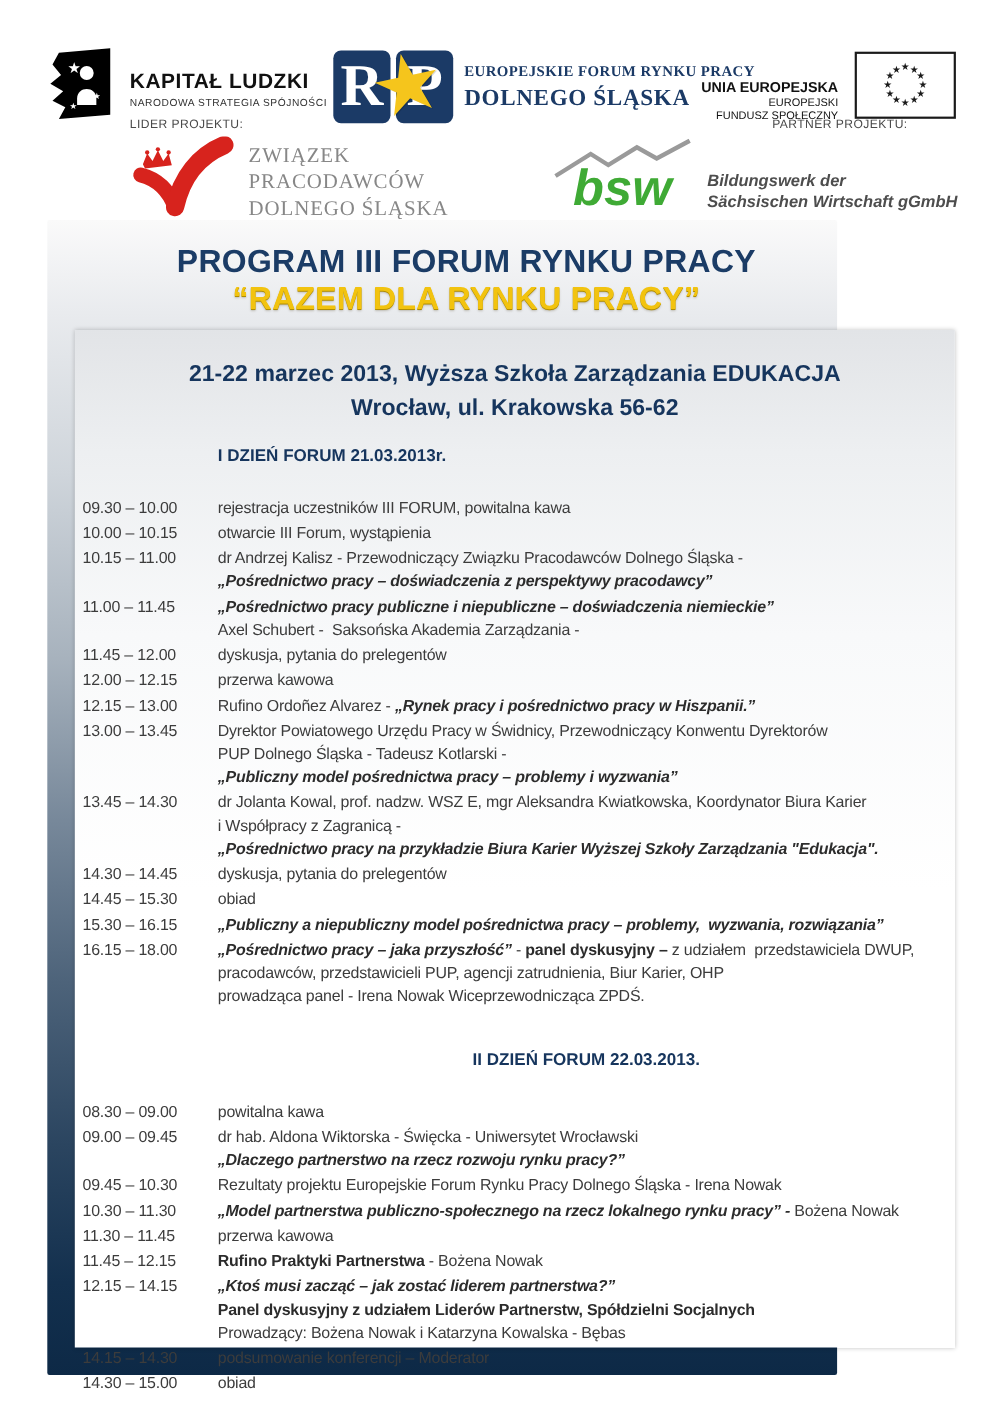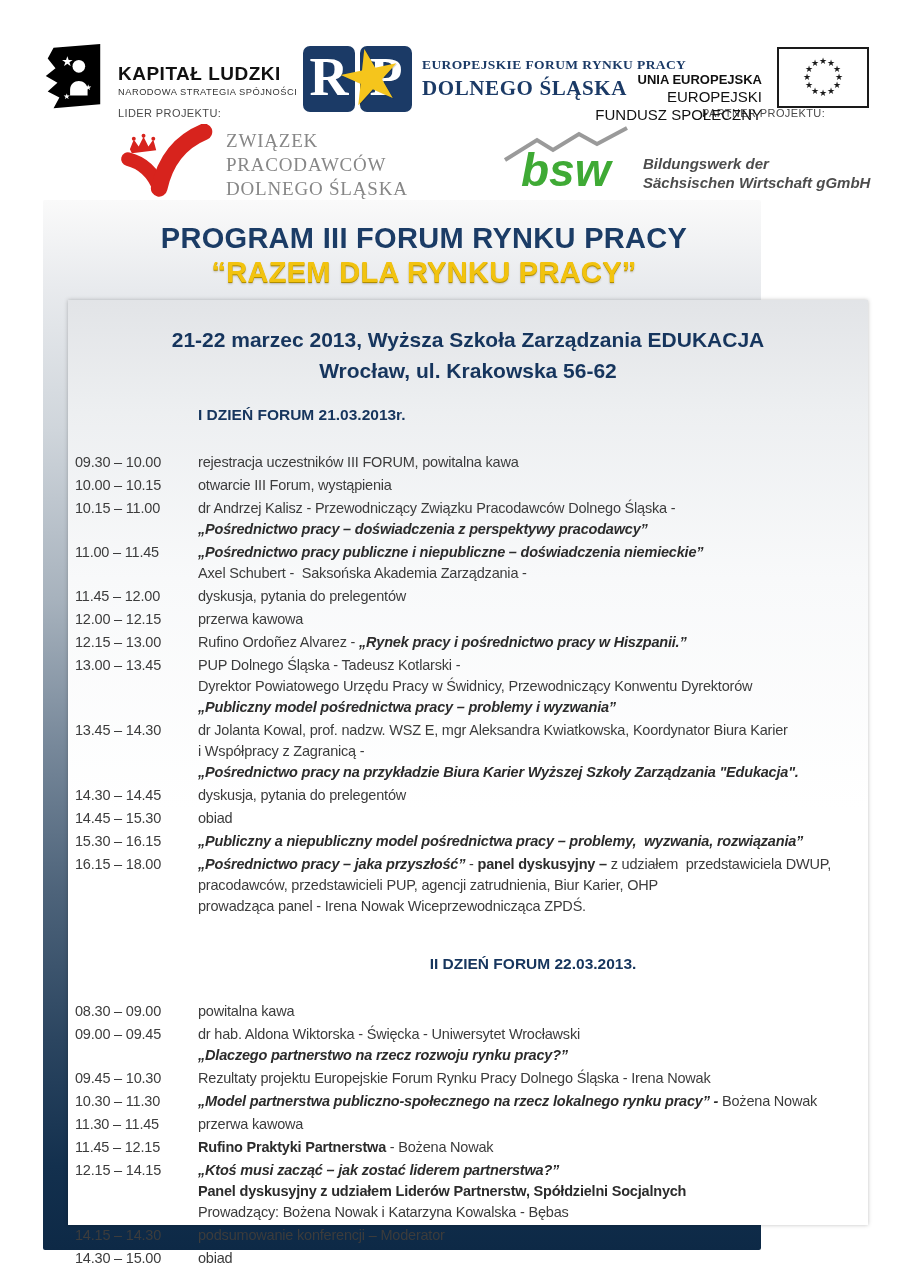--- a/index.html
+++ b/index.html
@@ -19,21 +19,21 @@
   .rp-sq{position:absolute;top:0;width:52px;height:66px;background:#1b3a66;border-radius:7px;
          color:#fff;font-family:"Liberation Serif",serif;font-weight:bold;font-size:54px;
          text-align:center;line-height:62px;}
   .rp-star{position:absolute;left:34px;top:-6px;font-size:74px;color:#f5c51c;line-height:74px;
            transform:rotate(-12deg);text-shadow:1px 1px 0 rgba(0,0,0,.15);}
   .forum-text{position:absolute;left:422px;top:57px;font-family:"Liberation Serif",serif;color:#1b3a66;}
   .forum-l1{font-size:13.5px;font-weight:bold;letter-spacing:.4px;}
   .forum-l2{font-size:21px;font-weight:bold;letter-spacing:.6px;margin-top:3px;}
   .eu-text{position:absolute;right:138px;top:52px;text-align:right;color:#111;}
   .eu-l1{font-size:13px;font-weight:bold;margin-top:20px;}
-  .eu-l2,.eu-l3{font-size:15px;margin-top:1px;}
+  .eu-l2,.eu-l3{font-size:10px;margin-top:1px;}
   .eu-flag{position:absolute;left:777px;top:47px;width:88px;height:57px;background:#fff;border:2px solid #1a1a1a;}
   .zpds{position:absolute;left:116px;top:124px;display:flex;align-items:center;}
   .zpds-text{margin-left:12px;font-family:"Liberation Serif",serif;color:#878787;
              font-size:19px;letter-spacing:.8px;line-height:24px;}
   .bsw{position:absolute;left:503px;top:126px;display:flex;align-items:flex-end;}
   .bsw-text{margin-left:10px;margin-bottom:6px;font-size:15px;font-weight:bold;font-style:italic;color:#4d4d4d;line-height:19px;}
   
   .panel{
     position:absolute;left:43px;top:200px;width:674px;height:1050px;border-radius:2px;
     background:linear-gradient(180deg,#fafafa 0%,#e9ebee 8%,#cfd5db 22%,#a7b2bd 38%,
@@ -207,22 +207,22 @@
           </div>
           <div class="row">
             <div class="time">12.15 – 13.00</div>
             <div class="desc">
               <div class="line"><span class="seg-n">Rufino Ordoñez Alvarez - </span><span class="seg-bi">„Rynek pracy i pośrednictwo pracy w Hiszpanii.”</span></div>
             </div>
           </div>
           <div class="row">
             <div class="time">13.00 – 13.45</div>
             <div class="desc">
+              <div class="line"><span class="seg-n">Dyrektor Powiatowego Urzędu Pracy w Świdnicy, Przewodniczący Konwentu Dyrektorów</span></div>
               <div class="line"><span class="seg-n">PUP Dolnego Śląska - Tadeusz Kotlarski -</span></div>
-              <div class="line"><span class="seg-n">Dyrektor Powiatowego Urzędu Pracy w Świdnicy, Przewodniczący Konwentu Dyrektorów</span></div>
               <div class="line"><span class="seg-bi">„Publiczny model pośrednictwa pracy – problemy i wyzwania”</span></div>
             </div>
           </div>
           <div class="row">
             <div class="time">13.45 – 14.30</div>
             <div class="desc">
               <div class="line"><span class="seg-n">dr Jolanta Kowal, prof. nadzw. WSZ E, mgr Aleksandra Kwiatkowska, Koordynator Biura Karier</span></div>
               <div class="line"><span class="seg-n">i Współpracy z Zagranicą -</span></div>
               <div class="line"><span class="seg-bi">„Pośrednictwo pracy na przykładzie Biura Karier Wyższej Szkoły Zarządzania "Edukacja".</span></div>
             </div>

